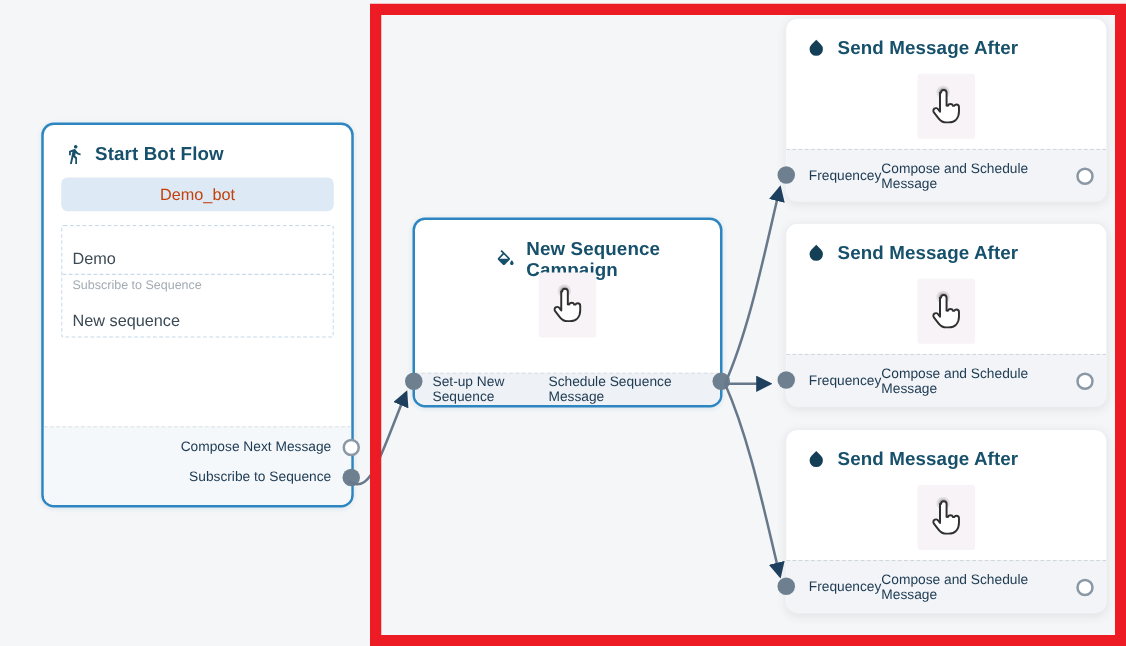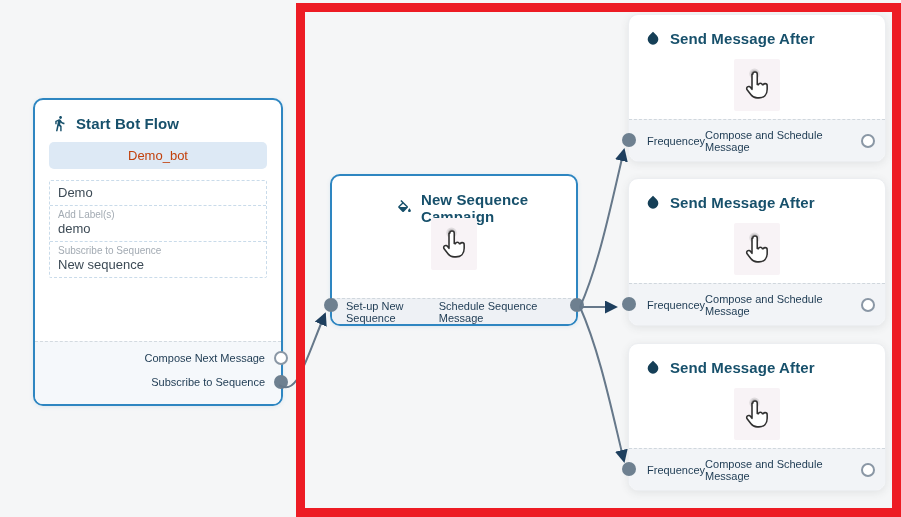--- a/index.html
+++ b/index.html
@@ -18,21 +18,21 @@
 
   
   #node-start { left:33px; top:98px; width:250px; height:308px; }
   .demo-btn { margin:10px 14px 0 14px; height:27px; background:#dde9f5; border:none;
               border-radius:5px; width:calc(100% - 28px); color:#c2410c; font-size:13px;
               font-family:"Liberation Sans",sans-serif; cursor:pointer; }
   .fields { margin:11px 14px 0 14px; border:1px dashed #c9dbea; border-radius:2px; }
   .field { padding:3px 8px 5px 8px; border-bottom:1px dashed #c9dbea; cursor:pointer; }
   .field:last-child { border-bottom:none; }
   .field-label { font-size:10px; color:#a3abb3; display:block; }
-  .field-value { font-size:13px; color:#3c4a55; display:block; margin-top:1px; }
+  .field-value { font-size:13px; color:#3c4a55; display:block; margin-top:15px; }
   .start-footer { position:absolute; left:0; right:0; bottom:0; height:63px;
                   border-top:1px dashed #d3dae0; background:#f5f8fb; border-radius:0 0 8px 8px; }
   .out-label { position:absolute; right:16px; font-size:11px; color:#1d3a52; white-space:nowrap; }
   .ol1 { top:10px; } .ol2 { top:34px; }
 
   
   .port { position:absolute; width:14px; height:14px; border-radius:50%; z-index:4; cursor:crosshair; }
   .port.open { background:#fff; border:2px solid #8a97a5; }
   .port.filled { background:#6e8090; border:none; }
   #port-start-1 { right:-7px; top:251px; }
@@ -97,24 +97,20 @@
           </svg>
       </span>
       <span class="node-title">Start Bot Flow</span>
     </div>
     <button class="demo-btn">Demo_bot</button>
     <div class="fields">
       <div class="field">
         <span class="field-value">Demo</span>
       </div>
       <div class="field">
-        <span class="field-label">Add Label(s)</span>
-        <span class="field-value">demo</span>
-      </div>
-      <div class="field">
         <span class="field-label">Subscribe to Sequence</span>
         <span class="field-value">New sequence</span>
       </div>
     </div>
     <div class="start-footer">
       <span class="out-label ol1">Compose Next Message</span>
       <span class="out-label ol2">Subscribe to Sequence</span>
     </div>
     <span class="port open" id="port-start-1"></span>
     <span class="port filled" id="port-start-2"></span>

